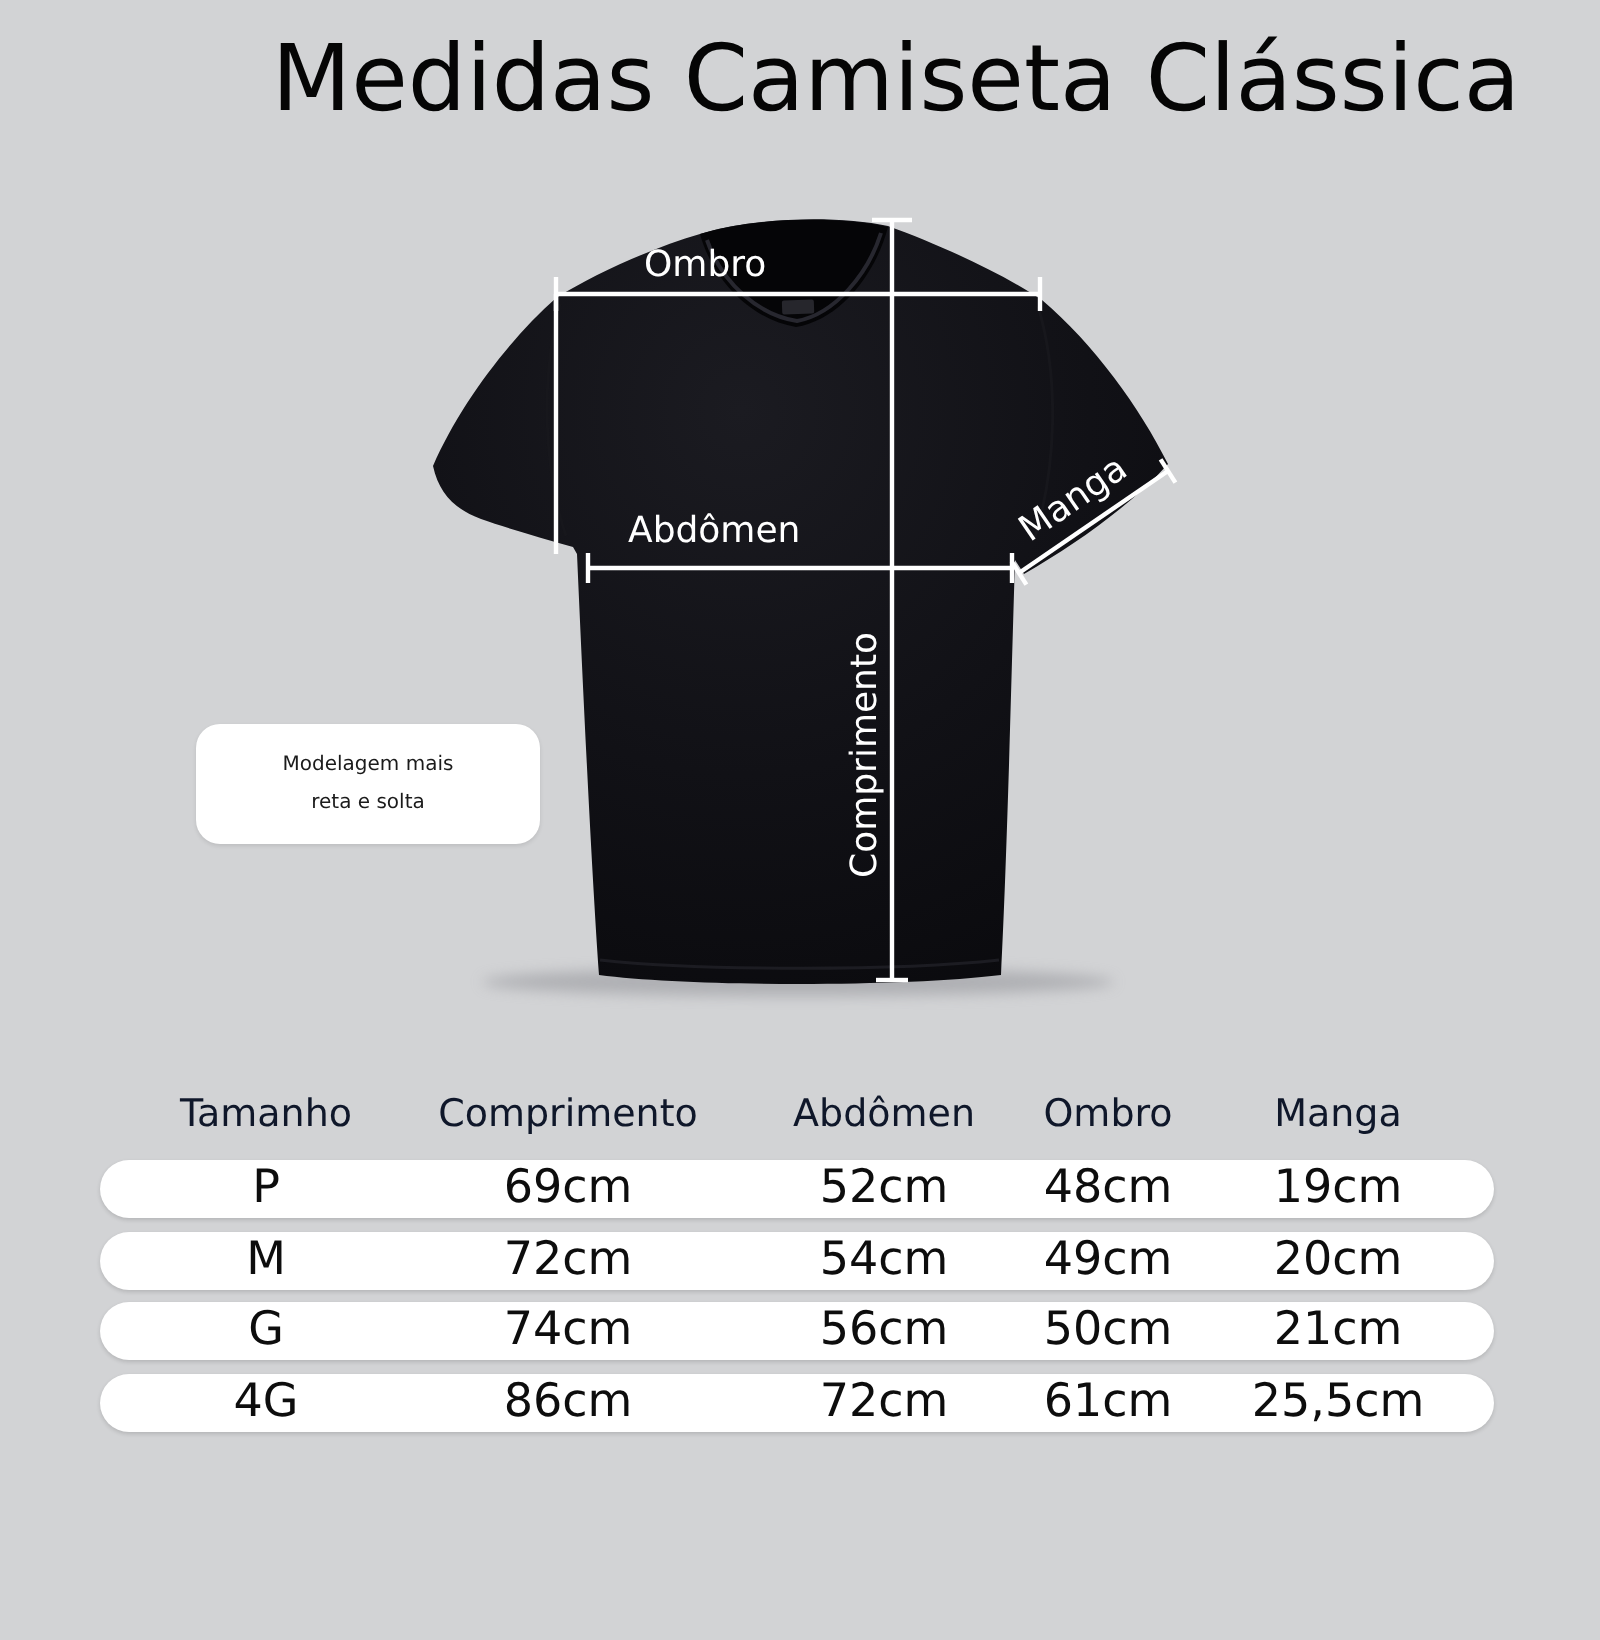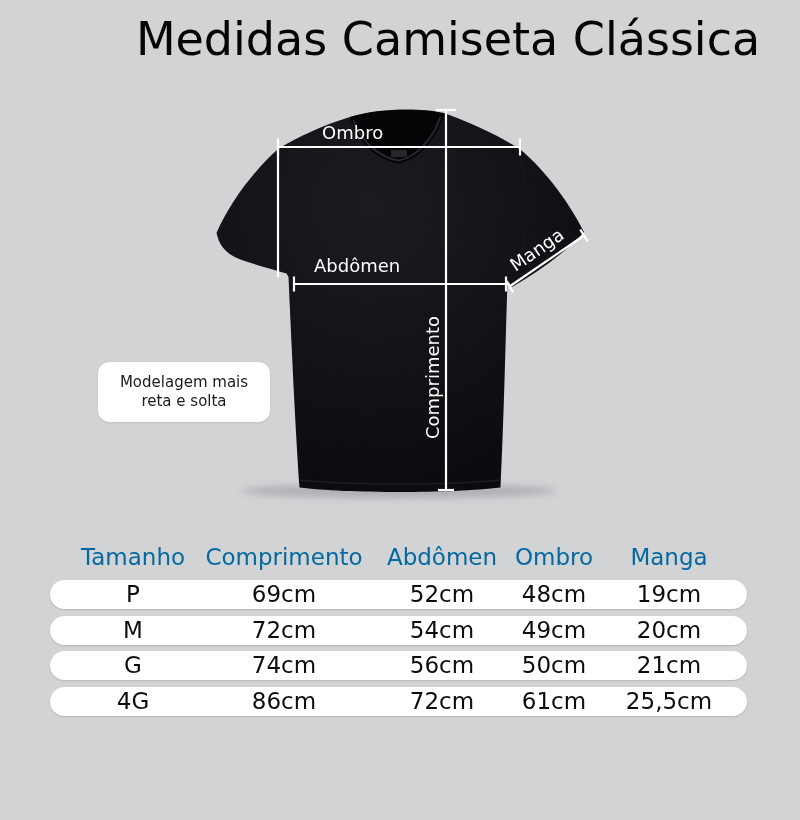--- a/index.html
+++ b/index.html
@@ -35,27 +35,27 @@
   .lbl-manga{
     left:502px;top:240px;width:70px;height:20px;text-align:center;
     transform:rotate(-34.5deg);transform-origin:50% 50%;
   }
 
   
   .note{
     position:absolute;left:98px;top:362px;width:172px;height:60px;
     background:#ffffff;border-radius:12px;
     display:flex;flex-direction:column;align-items:center;justify-content:center;
-    font-size:15px;line-height:19px;color:#1b1b1b;text-align:center;
+    font-size:10px;line-height:19px;color:#1b1b1b;text-align:center;
     box-shadow:0 1px 2px rgba(0,0,0,0.10);
   }
 
   
   .thead{position:absolute;left:50px;top:541px;width:697px;height:32px;}
-  .thead .c{line-height:32px;font-size:23px;color:#0369a1;}
+  .thead .c{line-height:32px;font-size:19px;color:#0f172a;}
   .rows{position:absolute;left:50px;top:580px;width:697px;}
   .row{
     position:relative;height:29px;margin-bottom:6.5px;
     background:#ffffff;border-radius:15px;
     box-shadow:0 1px 2px rgba(0,0,0,0.14);
   }
   .row .c{line-height:29px;font-size:23px;color:#0d0d0d;}
   .c{
     position:absolute;top:0;transform:translateX(-50%);
     white-space:nowrap;text-align:center;

